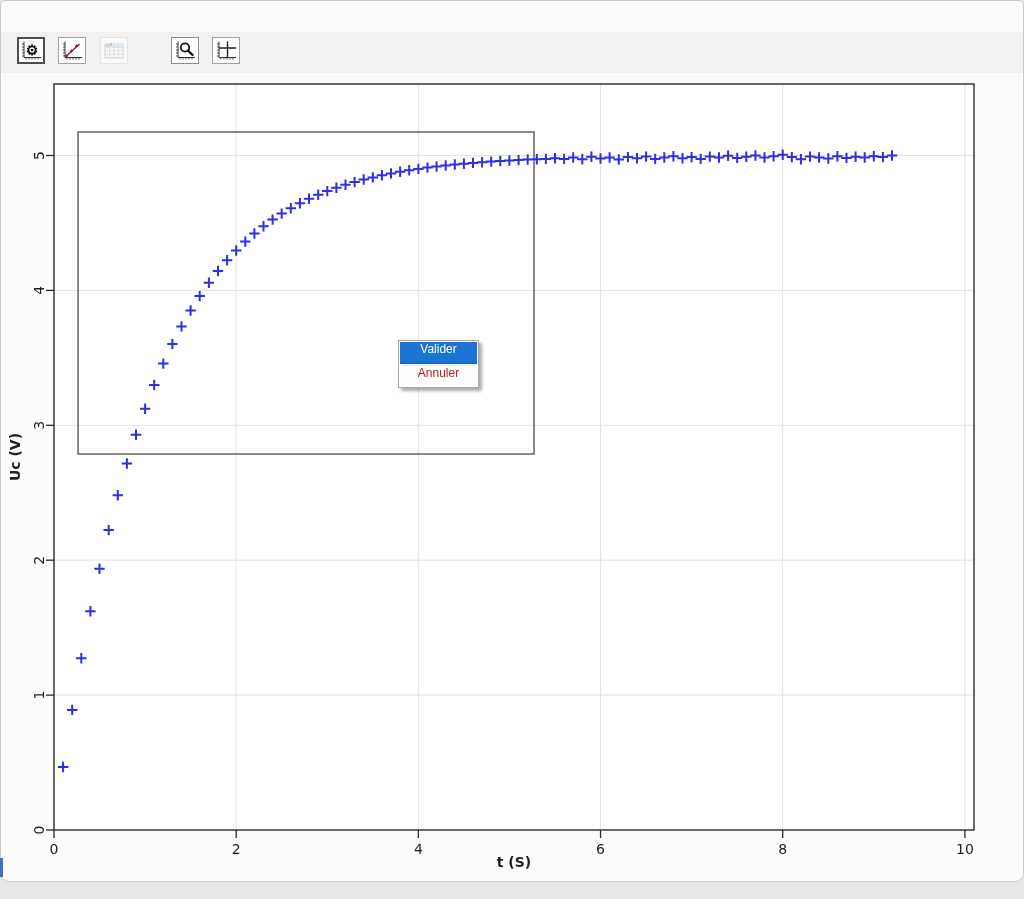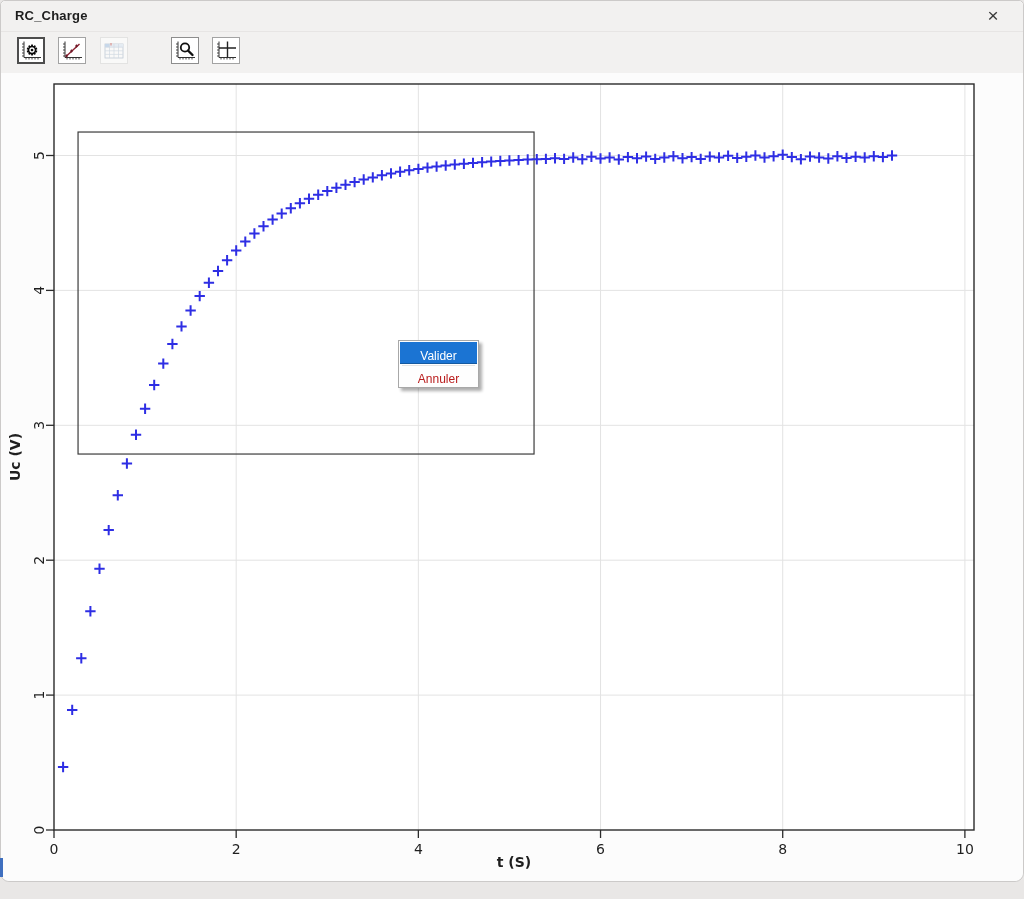--- a/index.html
+++ b/index.html
@@ -50,44 +50,38 @@
   }
   #plot-svg{position:absolute;left:0;top:0;}
   #plot-svg text{font-family:"DejaVu Sans",sans-serif;fill:#1f1f1f;}
   .popup{
     position:absolute;left:397px;top:339px;width:77px;
     background:#fefefe;border:1px solid #a8a8a8;
     box-shadow:3px 3px 3px rgba(0,0,0,.32);
     padding:1px;z-index:10;font-size:12px;
   }
   .mi{
-    height:21px;display:flex;align-items:flex-end;justify-content:center;
+    height:21px;display:flex;align-items:flex-start;justify-content:center;
     cursor:default;
   }
   .mi-hi{
     background:#1b74d3;color:#ffffff;border-bottom:1px solid #15599f;
   }
   .mi-sep{border-top:1px solid #e4e4e4;margin:1px 2px 0 2px;}
   .mi-plain{color:#b91c1c;height:20px;}
   .edge-sliver{
     position:absolute;left:0;top:858px;width:3px;height:19px;
     background:#3f6fbf;z-index:5;
   }
 </style>
 </head>
 <body>
 
 <div class="window">
 
-  <div class="titlebar">
-    <span class="title">RC_Charge</span>
-    <div class="close-btn">
-      <span>×</span>
-    </div>
-  </div>
 
   <div class="toolbar">
 
     <div class="tb tb-pressed" id="btn-settings">
       <svg width="22" height="22" viewBox="0 0 22 22">
         <path d="M4 1.5 V17.5 H21" fill="none" stroke="#333" stroke-width="1"></path>
         <path d="M2 4h2M2 7h2M2 10h2M2 13h2M2 16h2M6 17.5v2M9 17.5v2M12 17.5v2M15 17.5v2M18 17.5v2" stroke="#333" stroke-width="0.9"></path>
         <text x="12" y="14.5" font-size="14" text-anchor="middle" font-weight="bold" fill="#0a0a0a">⚙</text>
       </svg>
     </div>

